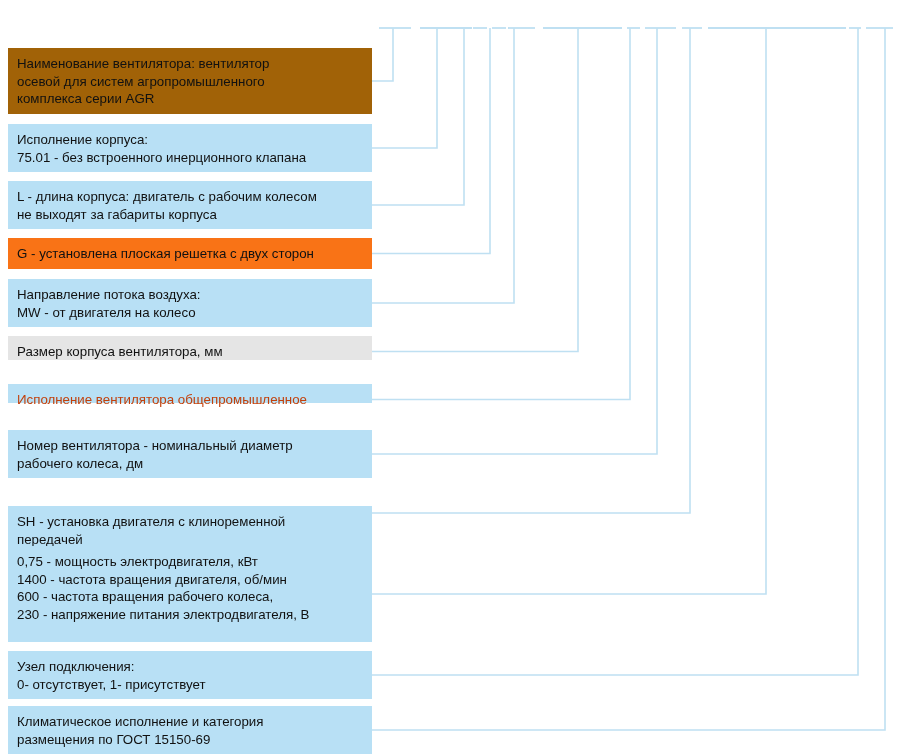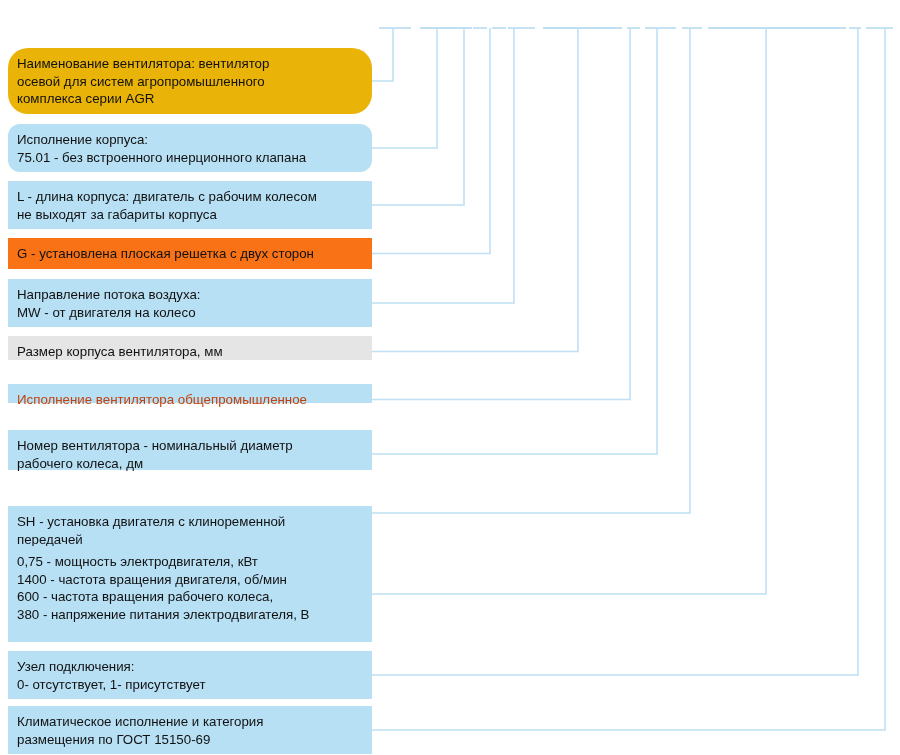--- a/index.html
+++ b/index.html
@@ -73,59 +73,59 @@
       <line x1="543" x2="622" y1="28" y2="28" stroke="#bfe0f2" stroke-width="1.8"></line>
       <line x1="627" x2="640" y1="28" y2="28" stroke="#bfe0f2" stroke-width="1.8"></line>
       <line x1="645" x2="676" y1="28" y2="28" stroke="#bfe0f2" stroke-width="1.8"></line>
       <line x1="682" x2="702" y1="28" y2="28" stroke="#bfe0f2" stroke-width="1.8"></line>
       <line x1="708" x2="846" y1="28" y2="28" stroke="#bfe0f2" stroke-width="1.8"></line>
       <line x1="849" x2="861" y1="28" y2="28" stroke="#bfe0f2" stroke-width="1.8"></line>
       <line x1="866" x2="893" y1="28" y2="28" stroke="#bfe0f2" stroke-width="1.8"></line>
     </svg>
 
   <div id="boxes">
-      <div class="box" style="top: 48px; height: 66px; background: #eab308; color: rgb(17, 17, 17); border-radius: 20px;">
+      <div class="box" style="top: 48px; height: 66px; background: #a16207; color: rgb(17, 17, 17);">
         <span class="ln">Наименование вентилятора: вентилятор</span>
         <span class="ln">осевой для систем агропромышленного</span>
         <span class="ln">комплекса серии AGR</span>
       </div>
-      <div class="box" style="top: 124px; height: 48px; background: rgb(184, 224, 245); color: rgb(17, 17, 17); border-radius: 12px;">
+      <div class="box" style="top: 124px; height: 48px; background: rgb(184, 224, 245); color: rgb(17, 17, 17);">
         <span class="ln">Исполнение корпуса:</span>
         <span class="ln">75.01 - без встроенного инерционного клапана</span>
       </div>
       <div class="box" style="top: 181px; height: 48px; background: rgb(184, 224, 245); color: rgb(17, 17, 17);">
         <span class="ln">L - длина корпуса: двигатель с рабочим колесом</span>
         <span class="ln">не выходят за габариты корпуса</span>
       </div>
       <div class="box" style="top: 238px; height: 31px; background: #f97316; color: rgb(17, 17, 17);">
         <span class="ln">G - установлена плоская решетка с двух сторон</span>
       </div>
       <div class="box" style="top: 279px; height: 48px; background: rgb(184, 224, 245); color: rgb(17, 17, 17);">
         <span class="ln">Направление потока воздуха:</span>
         <span class="ln">MW - от двигателя на колесо</span>
       </div>
       <div class="box" style="top: 336px; height: 24px; background: #e5e5e5; color: rgb(17, 17, 17);">
         <span class="ln">Размер корпуса вентилятора, мм</span>
       </div>
       <div class="box" style="top: 384px; height: 19px; background: rgb(184, 224, 245); color: #c2410c;">
         <span class="ln">Исполнение вентилятора общепромышленное</span>
       </div>
-      <div class="box" style="top: 430px; height: 40px; background: rgb(184, 224, 245); color: rgb(17, 17, 17);">
+      <div class="box" style="top: 430px; height: 48px; background: rgb(184, 224, 245); color: rgb(17, 17, 17);">
         <span class="ln">Номер вентилятора - номинальный диаметр</span>
         <span class="ln">рабочего колеса, дм</span>
       </div>
       <div class="box" style="top: 506px; height: 48px; background: rgb(184, 224, 245); color: rgb(17, 17, 17);">
         <span class="ln">SH - установка двигателя с клиноременной</span>
         <span class="ln">передачей</span>
       </div>
       <div class="box" style="top: 546px; height: 96px; background: rgb(184, 224, 245); color: rgb(17, 17, 17);">
         <span class="ln">0,75 - мощность электродвигателя, кВт</span>
         <span class="ln">1400 - частота вращения двигателя, об/мин</span>
         <span class="ln">600 - частота вращения рабочего колеса,</span>
-        <span class="ln">380 - напряжение питания электродвигателя, В</span>
+        <span class="ln">230 - напряжение питания электродвигателя, В</span>
       </div>
       <div class="box" style="top: 651px; height: 48px; background: rgb(184, 224, 245); color: rgb(17, 17, 17);">
         <span class="ln">Узел подключения:</span>
         <span class="ln">0- отсутствует, 1- присутствует</span>
       </div>
       <div class="box" style="top: 706px; height: 48px; background: rgb(184, 224, 245); color: rgb(17, 17, 17);">
         <span class="ln">Климатическое исполнение и категория</span>
         <span class="ln">размещения по ГОСТ 15150-69</span>
       </div>
     </div>

